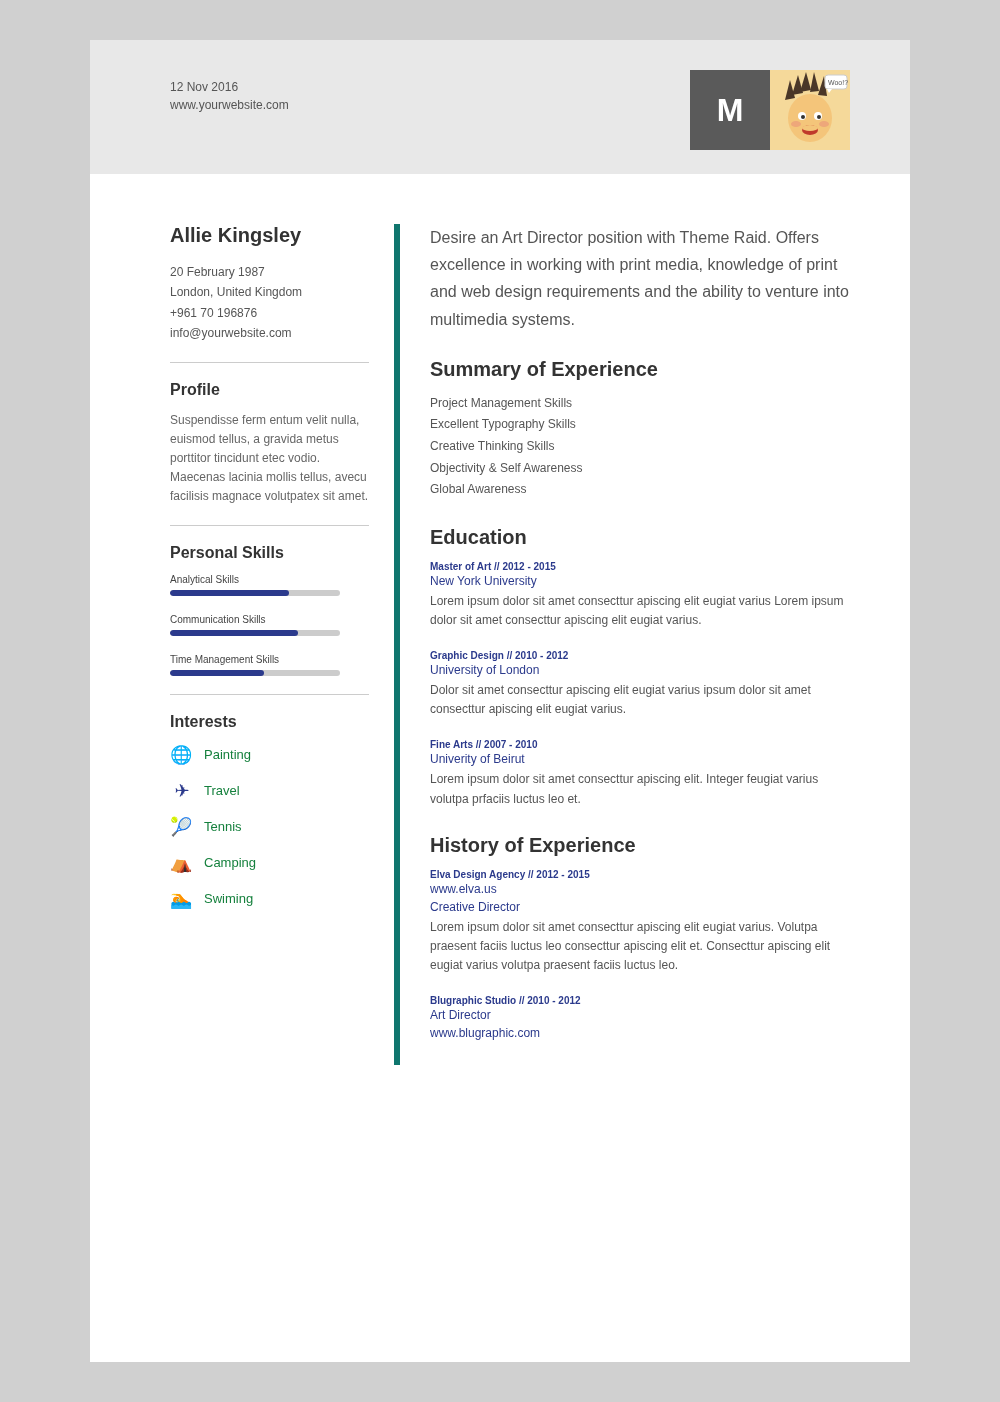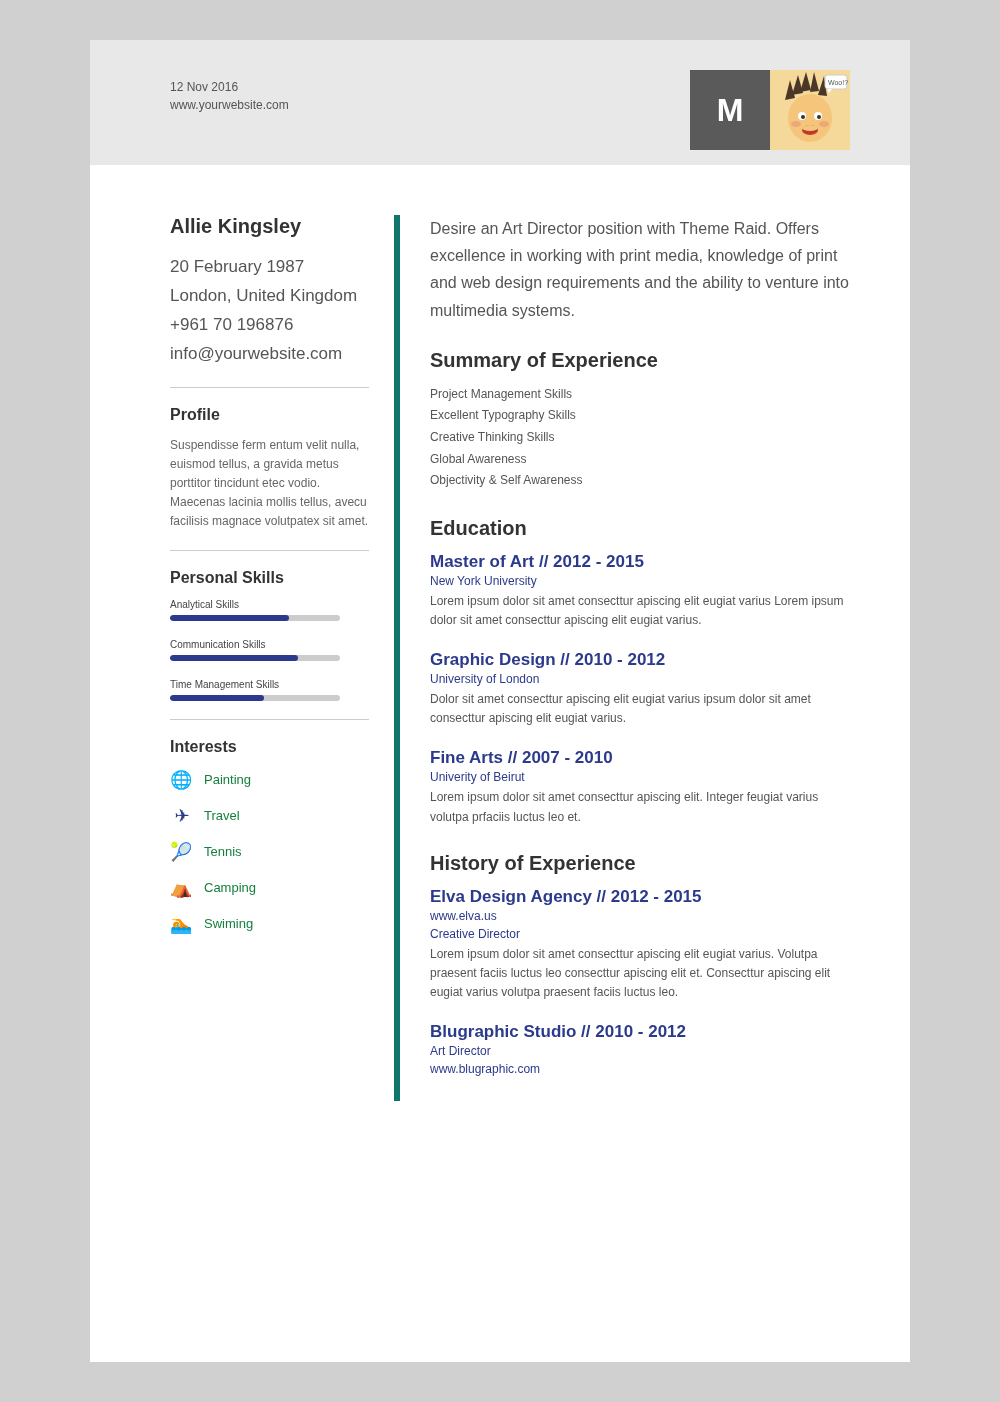--- a/index.html
+++ b/index.html
@@ -12,21 +12,21 @@
       min-height: 1402px;
     }
     .page {
       width: 820px;
       background: #fff;
       position: relative;
     }
     
     .header {
       background: #e8e8e8;
-      padding: 30px 60px 15px 80px;
+      padding: 30px 60px 24px 80px;
       display: flex;
       justify-content: space-between;
       align-items: flex-start;
       min-height: 120px;
     }
     .header-left {
       padding-top: 10px;
     }
     .header-date {
       font-size: 12px;
@@ -74,21 +74,21 @@
       border-right: 6px solid #0f766e;
       padding-right: 25px;
     }
     .person-name {
       font-size: 20px;
       font-weight: bold;
       color: #333;
       margin-bottom: 15px;
     }
     .contact-info p {
-      font-size: 17px;
+      font-size: 12px;
       color: #555;
       line-height: 1.7;
     }
     .divider {
       border: none;
       border-top: 1px solid #ccc;
       margin: 18px 0;
     }
     .section-title-left {
       font-size: 16px;
@@ -165,21 +165,21 @@
     .summary-list li {
       font-size: 12px;
       color: #555;
       line-height: 1.8;
     }
     
     .entry {
       margin-bottom: 20px;
     }
     .entry-title {
-      font-size: 17px;
+      font-size: 10px;
       font-weight: bold;
       color: #2b3a8c;
       margin-bottom: 2px;
     }
     .entry-subtitle {
       font-size: 12px;
       color: #2b3a8c;
       margin-bottom: 4px;
     }
     .entry-body {
@@ -305,22 +305,22 @@
       <div class="section-block">
         <p class="objective-text">Desire an Art Director position with Theme Raid. Offers excellence in working with print media, knowledge of print and web design requirements and the ability to venture into multimedia systems.</p>
       </div>
 
       <div class="section-block">
         <h2 class="section-title-right">Summary of Experience</h2>
         <ul class="summary-list">
           <li>Project Management Skills</li>
           <li>Excellent Typography Skills</li>
           <li>Creative Thinking Skills</li>
+          <li>Objectivity &amp; Self Awareness</li>
           <li>Global Awareness</li>
-          <li>Objectivity &amp; Self Awareness</li>
         </ul>
       </div>
 
       <div class="section-block">
         <h2 class="section-title-right">Education</h2>
 
         <div class="entry">
           <p class="entry-title">Master of Art // 2012 - 2015</p>
           <p class="entry-subtitle">New York University</p>
           <p class="entry-body">Lorem ipsum dolor sit amet consecttur apiscing elit eugiat varius Lorem ipsum dolor sit amet consecttur apiscing elit eugiat varius.</p>

